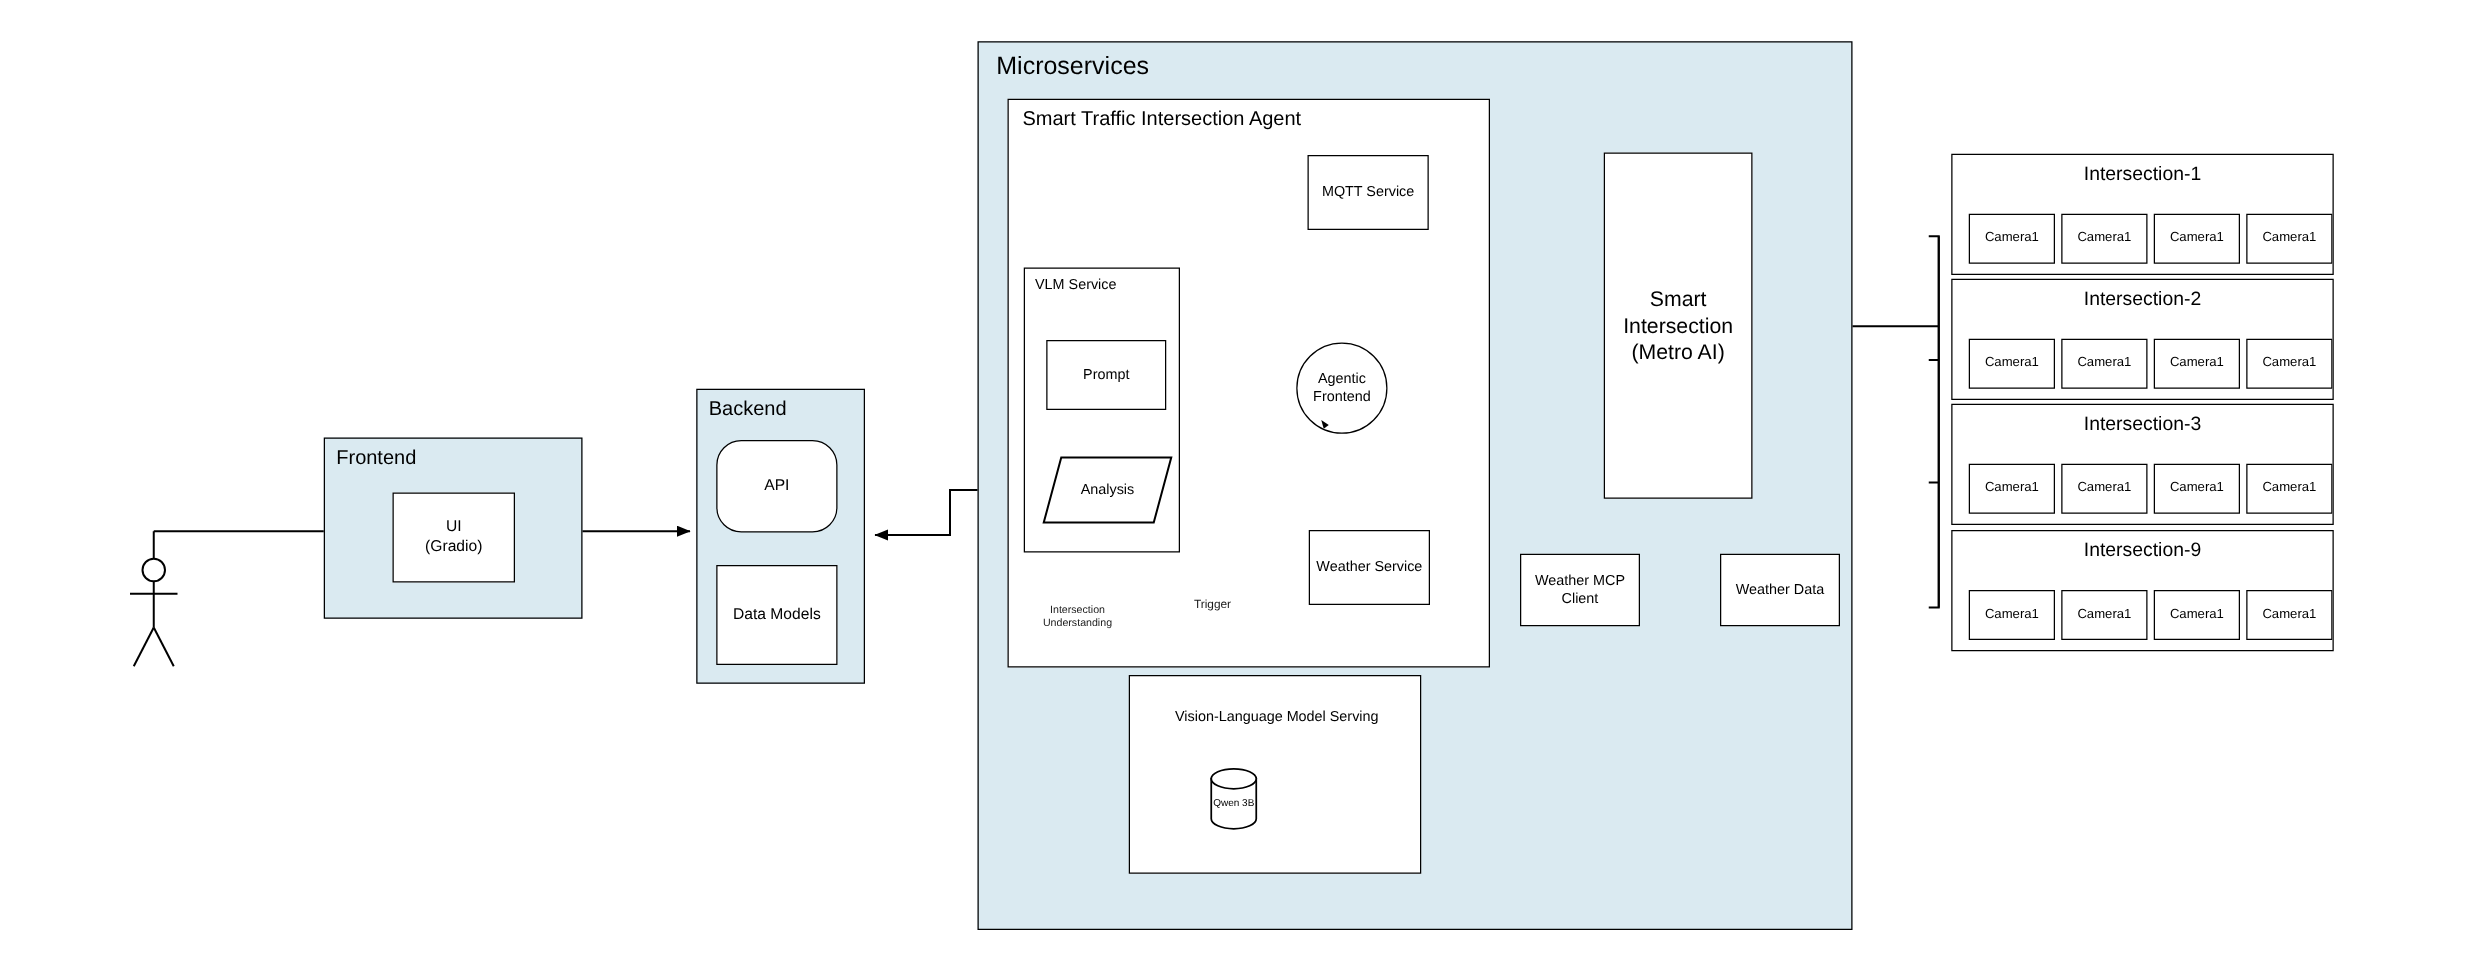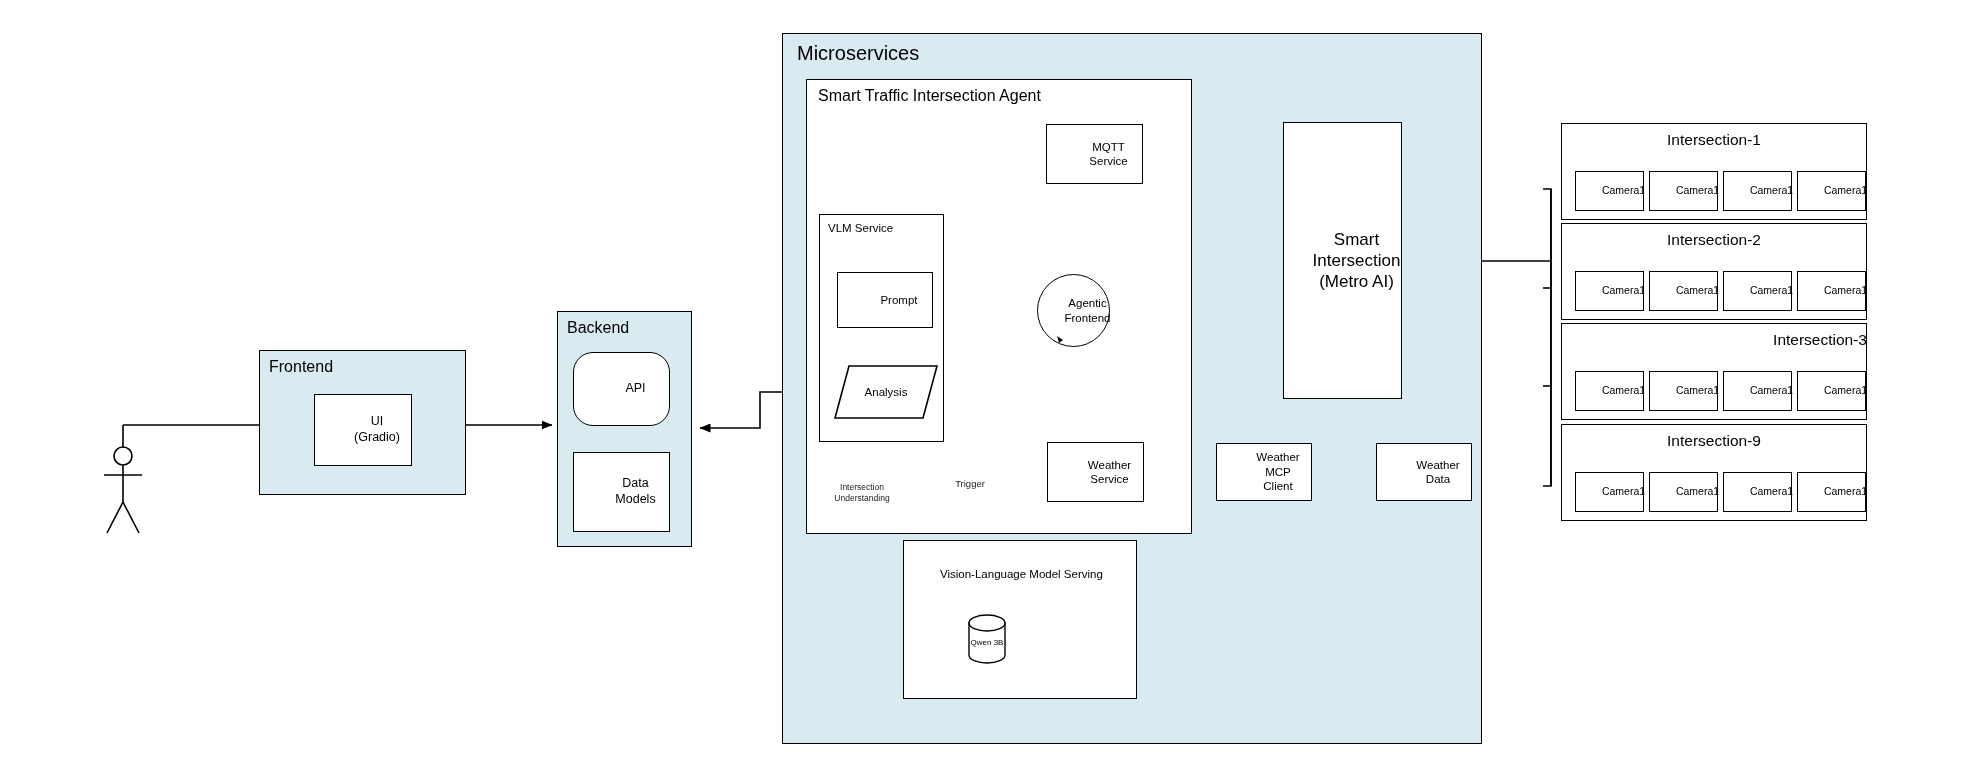--- a/index.html
+++ b/index.html
@@ -18,21 +18,20 @@
   .box {
     position: absolute;
     border: 1.6px solid #000000;
     background: #ffffff;
     display: flex;
     align-items: center;
     justify-content: center;
     text-align: center;
     color: #000000;
     line-height: 1.25;
-    padding-left: 28px;
   }
   .container-box {
     position: absolute;
     border: 1.6px solid #000000;
     background: #daeaf1;
   }
   .container-title {
     position: absolute;
     color: #000000;
     white-space: nowrap;
@@ -146,21 +145,21 @@
   </div>
 
   <div class="box" style="left:1037px; top:274px; width:73px; height:73px; border-radius:50%; font-size:11.5px; white-space:pre-line;">
     <span>Agentic
 Frontend</span>
   </div>
   <svg class="shape-svg" style="left:1037px; top:274px; width:73px; height:73px;" viewBox="0 0 73 73">
     <path d="M26,66 L20,62 L22,69 z" fill="#000000"></path>
   </svg>
 
-  <div class="box" style="left:1047px; top:442px; width:97px; height:60px; font-size:11.5px;">
+  <div class="box" style="left:1047px; top:424px; width:97px; height:60px; font-size:11.5px;">
     <span>Weather Service</span>
   </div>
 
   <div class="box" style="left:1283px; top:122px; width:119px; height:277px; font-size:17px; white-space:pre-line;">
     <span>Smart
 Intersection
 (Metro AI)</span>
   </div>
 
   <div class="box" style="left:1216px; top:443px; width:96px; height:58px; font-size:11.5px; white-space:pre-line;">
@@ -225,21 +224,21 @@
     <span>Camera1</span>
     </div>
   <div class="box" style="left:1723px; top:271px; width:69px; height:40px; font-size:10.5px;">
     <span>Camera1</span>
     </div>
   <div class="box" style="left:1797px; top:271px; width:69px; height:40px; font-size:10.5px;">
     <span>Camera1</span>
     </div>
 
   <div class="group-box" style="left:1561px; top:323px; width:306px; height:97px;"></div>
-  <div class="group-title" style="left:1561px; top:331px; width:306px; text-align:right; font-size:15.5px;">Intersection-3</div>
+  <div class="group-title" style="left:1561px; top:331px; width:306px; text-align:center; font-size:15.5px;">Intersection-3</div>
   <div class="box" style="left:1575px; top:371px; width:69px; height:40px; font-size:10.5px;">
     <span>Camera1</span>
     </div>
   <div class="box" style="left:1649px; top:371px; width:69px; height:40px; font-size:10.5px;">
     <span>Camera1</span>
     </div>
   <div class="box" style="left:1723px; top:371px; width:69px; height:40px; font-size:10.5px;">
     <span>Camera1</span>
     </div>
   <div class="box" style="left:1797px; top:371px; width:69px; height:40px; font-size:10.5px;">

